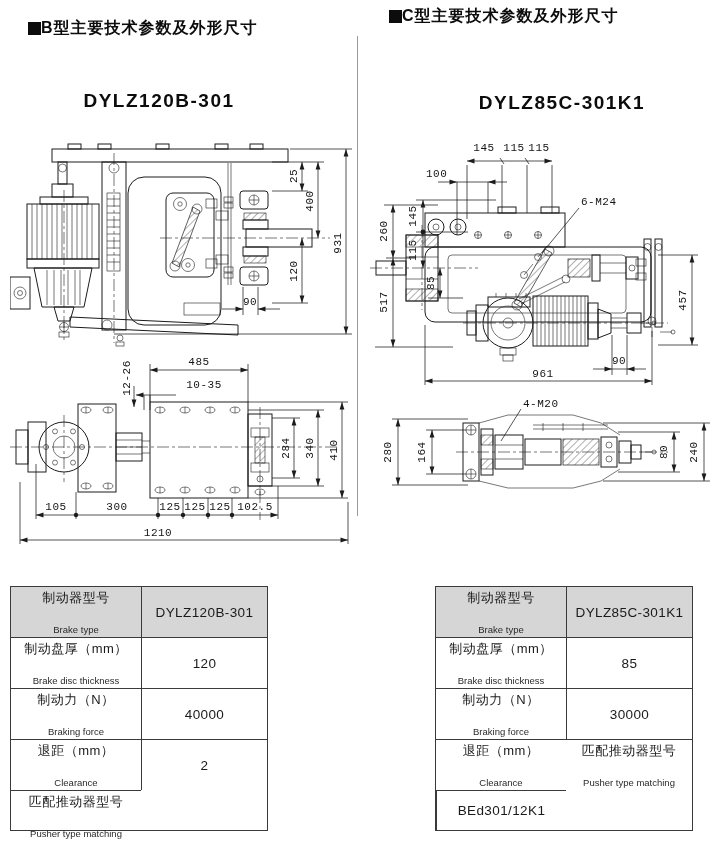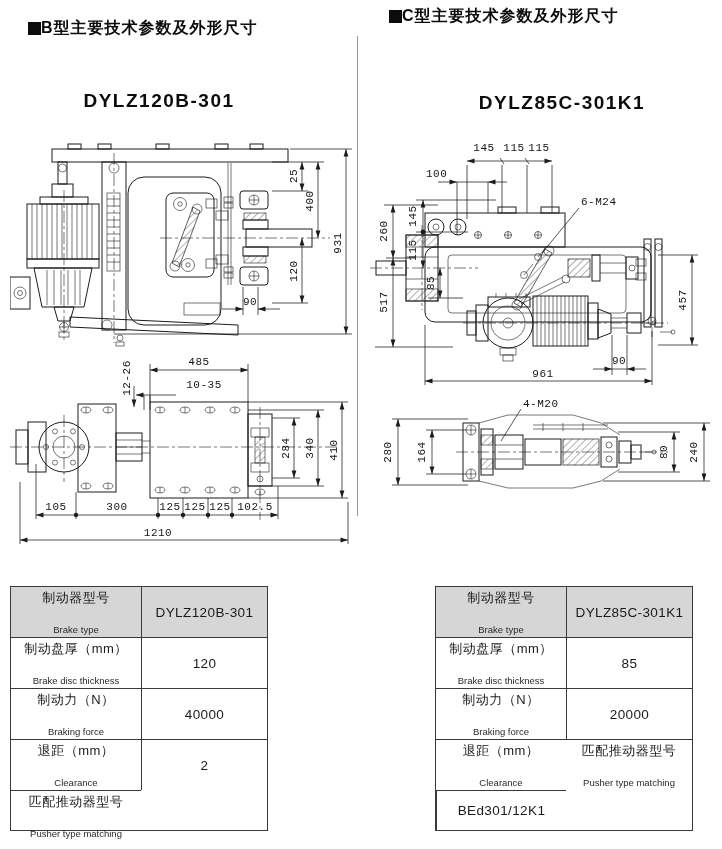--- a/index.html
+++ b/index.html
@@ -569,21 +569,21 @@
     <div class="cell hdr val r0">DYLZ85C-301K1</div>
     <div class="cell">
       <div class="cn-l">制动盘厚（mm）</div>
       <div class="en-l">Brake disc thickness</div>
     </div>
     <div class="cell val">85</div>
     <div class="cell">
       <div class="cn-l">制动力（N）</div>
       <div class="en-l">Braking force</div>
     </div>
-    <div class="cell val">20000</div>
+    <div class="cell val">30000</div>
     <div class="cell">
       <div class="cn-l">退距（mm）</div>
       <div class="en-l">Clearance</div>
     </div>
     <div class="cell">
       <div class="cn-l">匹配推动器型号</div>
       <div class="en-l">Pusher type matching</div>
     </div>
     <div class="cell val">BEd301/12K1</div>
   </div>

